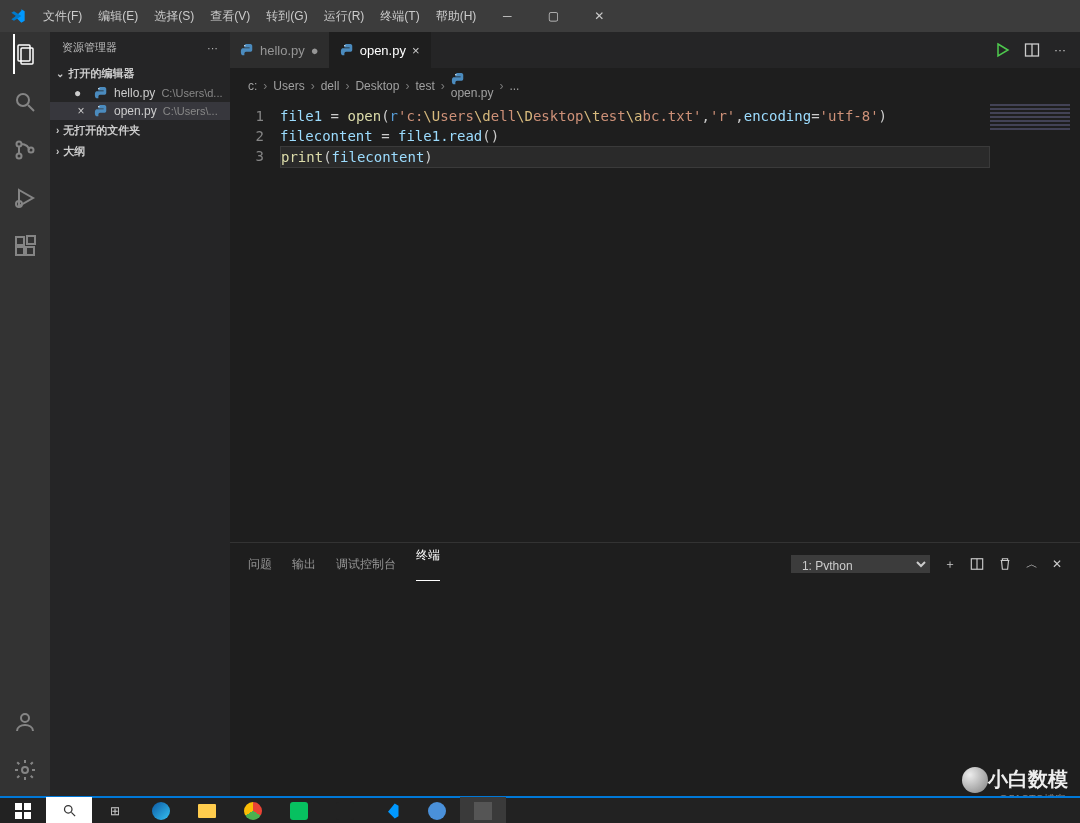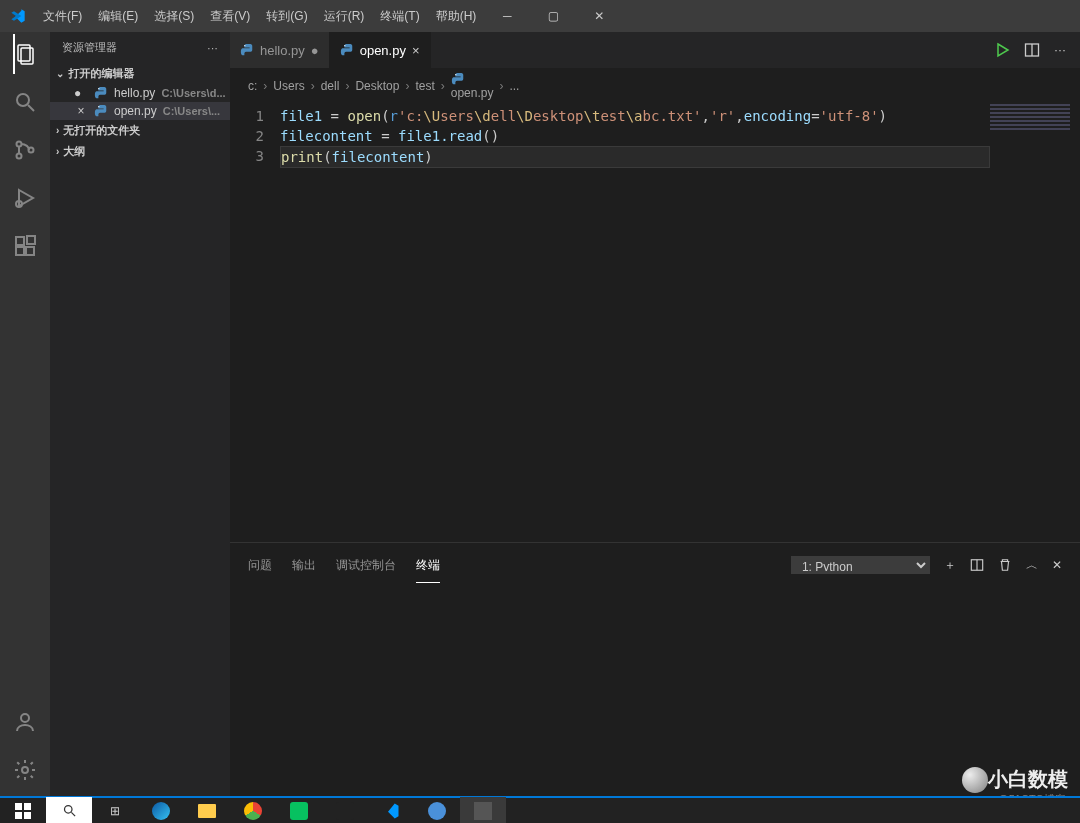--- a/index.html
+++ b/index.html
@@ -20,40 +20,40 @@
 .activitybar .bottom { margin-top: auto; margin-bottom: 16px; display:flex; flex-direction:column; gap:24px; }
 .sidebar { width: 180px; background: #252526; display: flex; flex-direction: column; }
 .sidebar-header { display:flex; align-items:center; justify-content:space-between; padding:8px 12px; color:#bbbbbb; font-size:11px; }
 .sidebar-section { display:flex; align-items:center; padding:3px 6px; color:#cccccc; font-size:11px; font-weight:bold; gap:4px; }
 .sidebar-section .chev { font-size:10px; }
 .file-entry { display:flex; align-items:center; padding:2px 0 2px 24px; gap:6px; font-size:12px; color:#cccccc; }
 .file-entry.active { background:#37373d; }
 .file-entry .close { width:14px; text-align:center; }
 .file-entry .dirty { width:14px; }
 .file-entry .py-badge { width:14px; height:14px; }
-.file-entry .dim { color:#888888; font-size:11px;font-weight:bold; }
+.file-entry .dim { color:#888888; font-size:11px; }
 .editor-area { flex:1; display:flex; flex-direction:column; background:#1e1e1e; }
 .tabs-row { display:flex; align-items:center; background:#252526; height:36px; }
 .tab { display:flex; align-items:center; padding:0 10px; height:36px; gap:6px; background:#2d2d2d; color:#969696; font-size:13px; border-right:1px solid #1e1e1e; }
 .tab.active { background:#1e1e1e; color:#ffffff; }
 .tab .tab-close { color:#cccccc; font-size:13px; }
 .tab-actions { margin-left:auto; display:flex; align-items:center; gap:14px; padding-right:14px; }
 .tab-actions .play { color:#4ec94e; }
 .tab-actions .split, .tab-actions .more { color:#cccccc; }
 .breadcrumb { display:flex; align-items:center; gap:6px; padding:4px 18px; font-size:12px; color:#a0a0a0; flex-wrap:wrap; }
 .breadcrumb .sep { color:#7a7a7a; }
 .code-area { display:flex; flex:1; position:relative; font-family: Consolas, monospace; font-size:14px; }
 .gutter { width:50px; text-align:right; padding-right:16px; color:#858585; line-height:20px; padding-top:2px;}
 .code { flex:1; line-height:20px; padding-top:2px; white-space:pre; }
 .code .curline { background:#2a2a2a; display:block; border:1px solid #3a3a3a; }
 .minimap { width:80px; background:#1e1e1e; position:relative; margin-right:10px;}
 .minimap .mm-block { position:absolute; top:0; left:0; right:0; height:26px; background: repeating-linear-gradient(0deg,#5a5a7a 0 2px,transparent 2px 4px); opacity:0.6;}
 .panel { height:256px; border-top:1px solid #333333; display:flex; flex-direction:column; }
 .panel-tabs { display:flex; align-items:center; padding:4px 18px 0; gap:20px; font-size:12px; color:#969696; }
-.panel-tabs .ptab.active { color:#ffffff; border-bottom:1px solid #fff; padding-bottom:8px;margin-top:10px; }
+.panel-tabs .ptab.active { color:#ffffff; border-bottom:1px solid #fff; padding-bottom:16px; }
 .panel-tabs .right { margin-left:auto; display:flex; align-items:center; gap:14px; }
 .panel-tabs select.term-drop { background:#3c3c3c; color:#cccccc; border:1px solid #3c3c3c; padding:2px 60px 2px 6px; font-size:12px; height:18px; }
 .panel-tabs .picon { color:#cccccc; }
 .terminal { flex:1; padding:16px 18px; font-family: Consolas, monospace; font-size:13px; color:#cccccc; line-height:18px; white-space:pre-wrap; overflow:auto;}
 .terminal .yellow { color:#dcdcaa; }
 .taskbar { position:absolute; bottom:0; left:0; right:0; height:27px; background:#222222; display:flex; align-items:center; border-top:2px solid #0078d7;}
 .taskbar .tb-item { width:46px; height:27px; display:flex; align-items:center; justify-content:center; }
 .clr-kw { color:#569cd6; }
 .clr-fn { color:#dcdcaa; }
 .clr-var { color:#9cdcfe; }

